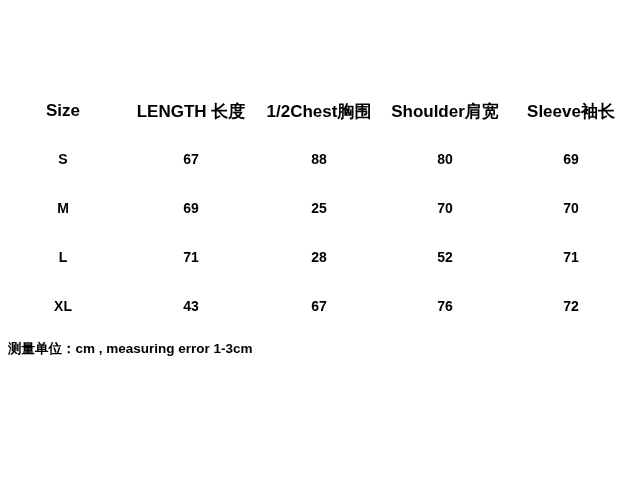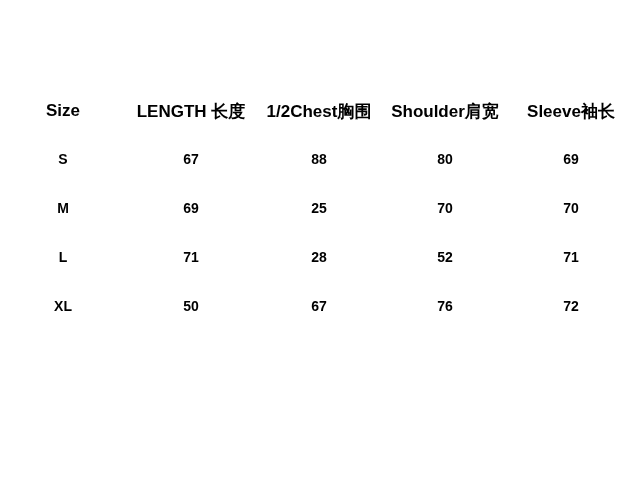--- a/index.html
+++ b/index.html
@@ -105,23 +105,24 @@
         </tr>
         <tr>
           <td>L</td>
           <td>71</td>
           <td>28</td>
           <td>52</td>
           <td>71</td>
         </tr>
         <tr>
           <td>XL</td>
-          <td>50</td>
+          <td>43</td>
           <td>67</td>
           <td>76</td>
           <td>72</td>
         </tr>
       </tbody>
     </table>
   </div>
 
+  <div class="note">测量单位：cm , measuring error 1-3cm</div>
 
 </div>
 
 </body></html>

